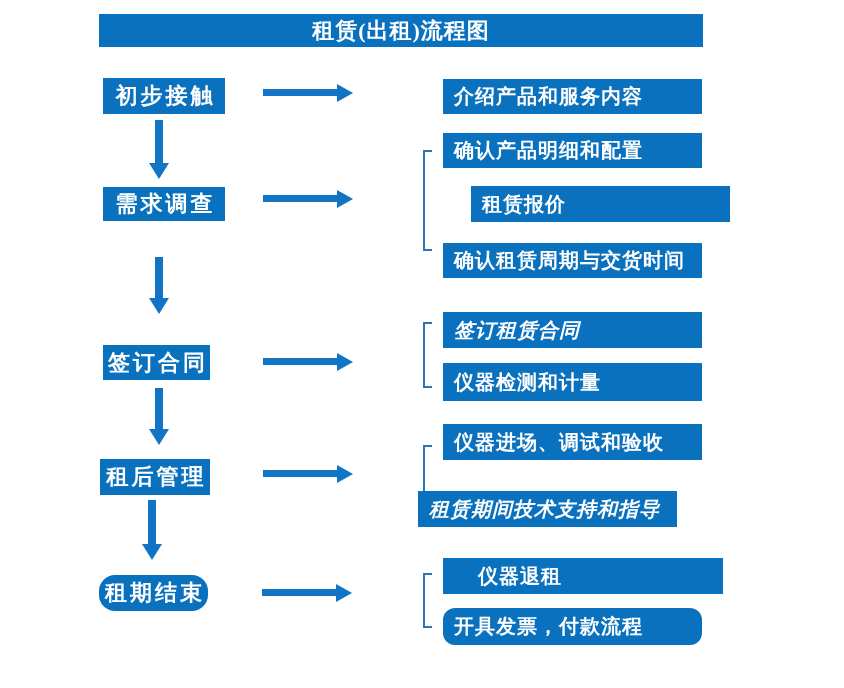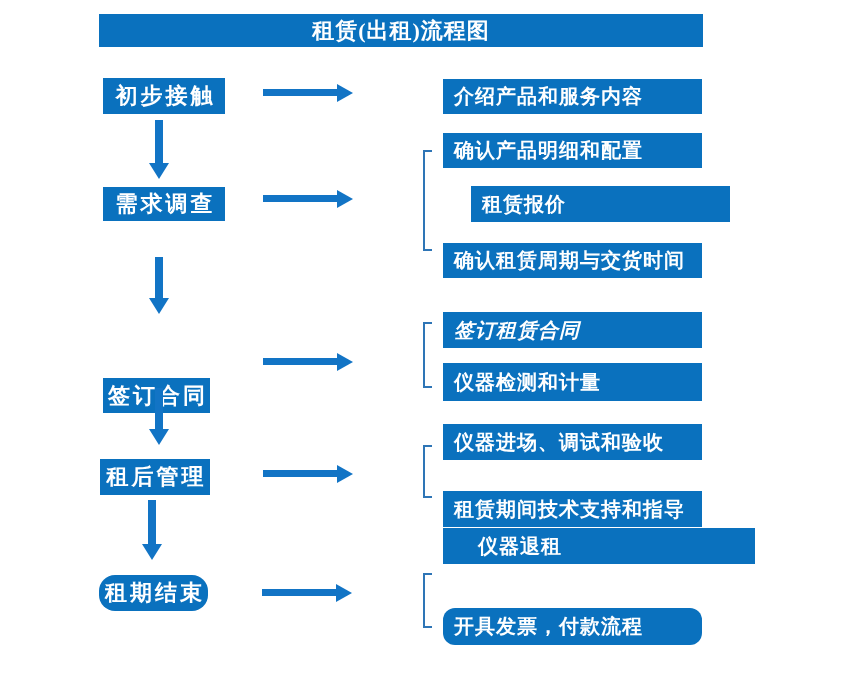--- a/index.html
+++ b/index.html
@@ -72,21 +72,21 @@
 </style>
 </head>
 <body>
 
 <div class="canvas">
 
   <div class="bluebox titlebar">租赁(出租)流程图</div>
 
   <div class="bluebox step" style="left:103px; top:187px; width:122px; height:34px;">需求调查</div>
   <div class="bluebox step" style="left:103px; top:78px;  width:122px; height:36px;">初步接触</div>
-  <div class="bluebox step" style="left:103px; top:345px; width:107px; height:35px;margin-top:33px;">签订合同</div>
+  <div class="bluebox step" style="left:103px; top:345px; width:107px; height:35px;">签订合同</div>
   <div class="bluebox step" style="left:100px; top:459px; width:110px; height:36px;">租后管理</div>
   <div class="bluebox step" style="left:99px;  top:575px; width:109px; height:36px;border-radius:16px;">租期结束</div>
 
   <div class="varrow" style="left:149px; top:120px; height:59px;">
       <div class="stem"></div>
       <div class="head"></div>
     </div>
   <div class="varrow" style="left:149px; top:257px; height:57px;">
       <div class="stem"></div>
       <div class="head"></div>
@@ -129,18 +129,18 @@
   <div class="bluebox detail" style="left:443px; top:79px;  width:259px; height:35px;">介绍产品和服务内容</div>
 
   <div class="bluebox detail" style="left:443px; top:133px; width:259px; height:35px;">确认产品明细和配置</div>
   <div class="bluebox detail" style="left:443px; top:186px; width:259px; height:36px;margin-left:28px;">租赁报价</div>
   <div class="bluebox detail" style="left:443px; top:243px; width:259px; height:35px;">确认租赁周期与交货时间</div>
 
   <div class="bluebox detail" style="left:443px; top:312px; width:259px; height:36px;font-style:italic;">签订租赁合同</div>
   <div class="bluebox detail" style="left:443px; top:363px; width:259px; height:38px;">仪器检测和计量</div>
 
   <div class="bluebox detail" style="left:443px; top:424px; width:259px; height:36px;">仪器进场、调试和验收</div>
-  <div class="bluebox detail" style="left:443px; top:491px; width:259px; height:36px;">租赁期间技术支持和指导</div>
+  <div class="bluebox detail" style="left:418px; top:491px; width:259px; height:36px;font-style:italic;">租赁期间技术支持和指导</div>
 
-  <div class="bluebox detail" style="left:443px; top:528px; width:312px; height:36px;padding-left:35px;">仪器退租</div>
+  <div class="bluebox detail" style="left:443px; top:558px; width:280px; height:36px;padding-left:35px;">仪器退租</div>
   <div class="bluebox detail" style="left:443px; top:608px; width:259px; height:37px;border-radius:12px;">开具发票，付款流程</div>
 
 </div>
 
 </body></html>

